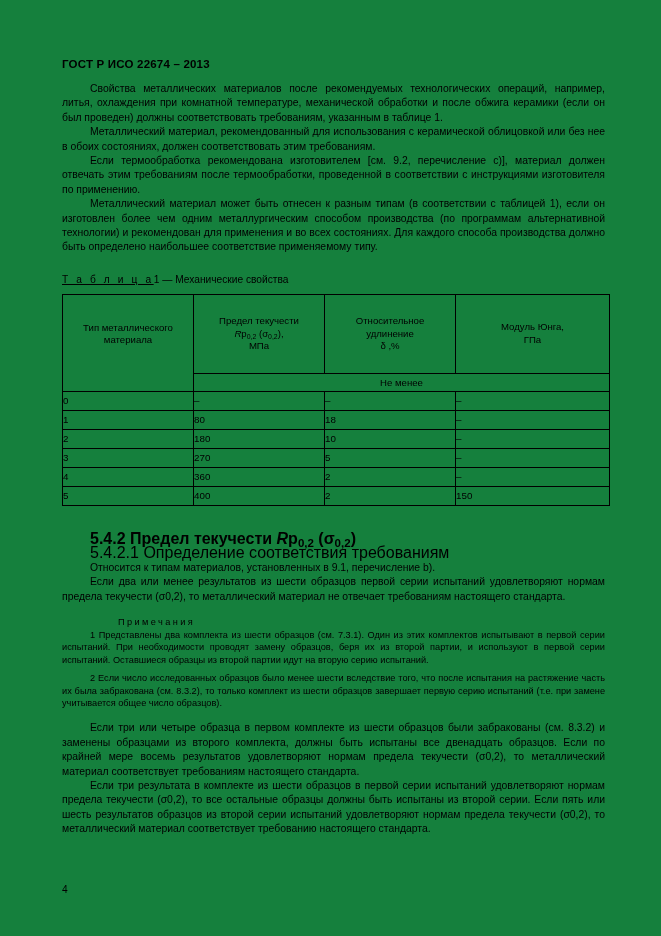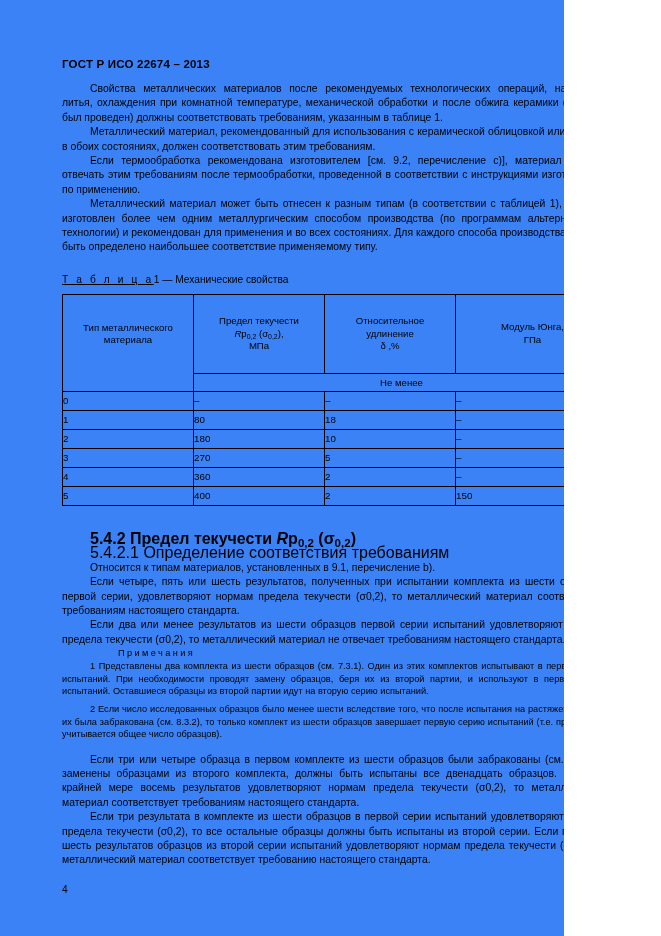--- a/index.html
+++ b/index.html
@@ -6,23 +6,23 @@
     margin: 0;
     padding: 0;
     background: #ffffff;
   }
   body {
     font-family: "Liberation Sans", sans-serif;
     color: #000000;
   }
   .page {
     position: relative;
-    width: 564px;
+    width: 661px;
     height: 936px;
-    background: #3b82f6;
+    background: #15803d;
     overflow: hidden;
     box-sizing: border-box;
     padding-left: 18px;
   }
   .content {
     position: absolute;
     left: 62px;
     top: 0;
     width: 543px;
   }
@@ -118,21 +118,21 @@
     padding-left: 28px;
     line-height: 14.4px;
   }
 
   
   .notes-title {
     font-size: 9.2px;
     padding-left: 56px;
     letter-spacing: 2.4px;
     line-height: 13px;
-    margin-top: 0;
+    margin-top: 12px;
   }
   .note {
     font-size: 9.2px;
     line-height: 12.4px;
     text-align: justify;
     text-indent: 28px;
     margin: 0;
   }
   .gap-sm { height: 6px; }
   .gap-md { height: 12px; }
@@ -231,21 +231,20 @@
 
     <div class="sec-head">
       <span>5.4.2</span>
       <span>Предел текучести</span>
       <span class="ital">R</span><span>p</span><sub>0,2</sub><span> (σ</span><sub>0,2</sub><span>)</span>
     </div>
 
     <div class="sub-head">5.4.2.1 Определение соответствия требованиям</div>
 
     <p class="para">Относится к типам материалов, установленных в 9.1, перечисление b).</p>
-    <p class="para">Если четыре, пять или шесть результатов, полученных при испытании комплекта из шести образцов первой серии, удовлетворяют нормам предела текучести (σ0,2), то металлический материал соответствует требованиям настоящего стандарта.</p>
     <p class="para">Если два или менее результатов из шести образцов первой серии испытаний удовлетворяют нормам предела текучести (σ0,2), то металлический материал не отвечает требованиям настоящего стандарта.</p>
 
     <div class="notes-title">Примечания</div>
     <p class="note">1 Представлены два комплекта из шести образцов (см. 7.3.1). Один из этих комплектов испытывают в первой серии испытаний. При необходимости проводят замену образцов, беря их из второй партии, и используют в первой серии испытаний. Оставшиеся образцы из второй партии идут на вторую серию испытаний.</p>
     <div class="gap-sm"></div>
     <p class="note">2 Если число исследованных образцов было менее шести вследствие того, что после испытания на растяжение часть их была забракована (см. 8.3.2), то только комплект из шести образцов завершает первую серию испытаний (т.е. при замене учитывается общее число образцов).</p>
 
     <div class="gap-md"></div>
 
     <p class="para">Если три или четыре образца в первом комплекте из шести образцов были забракованы (см. 8.3.2) и заменены образцами из второго комплекта, должны быть испытаны все двенадцать образцов. Если по крайней мере восемь результатов удовлетворяют нормам предела текучести (σ0,2), то металлический материал соответствует требованиям настоящего стандарта.</p>

